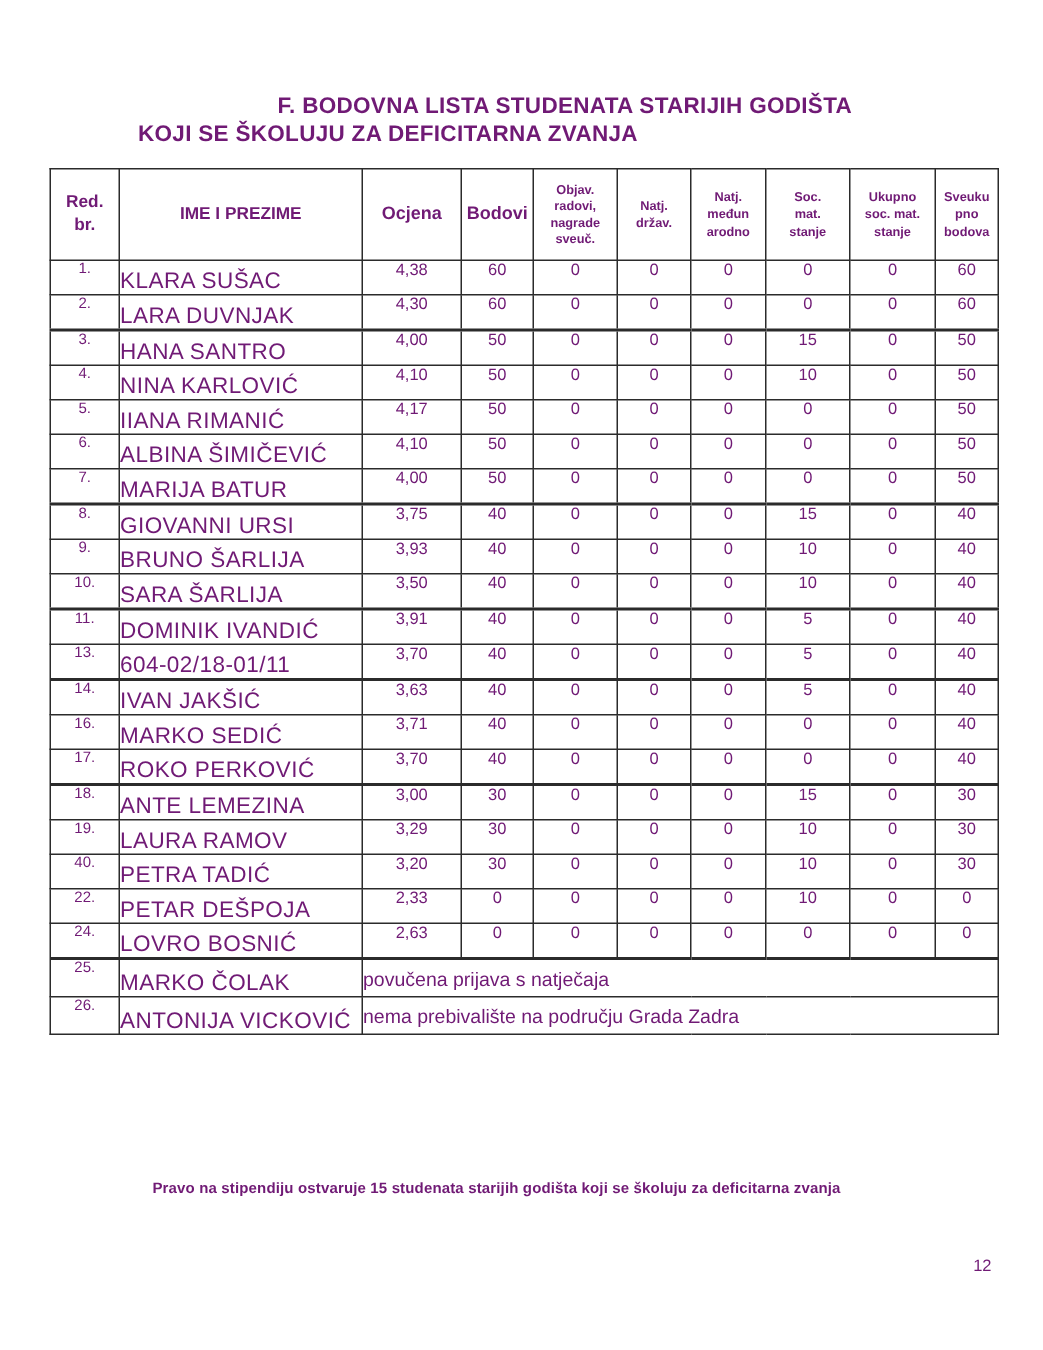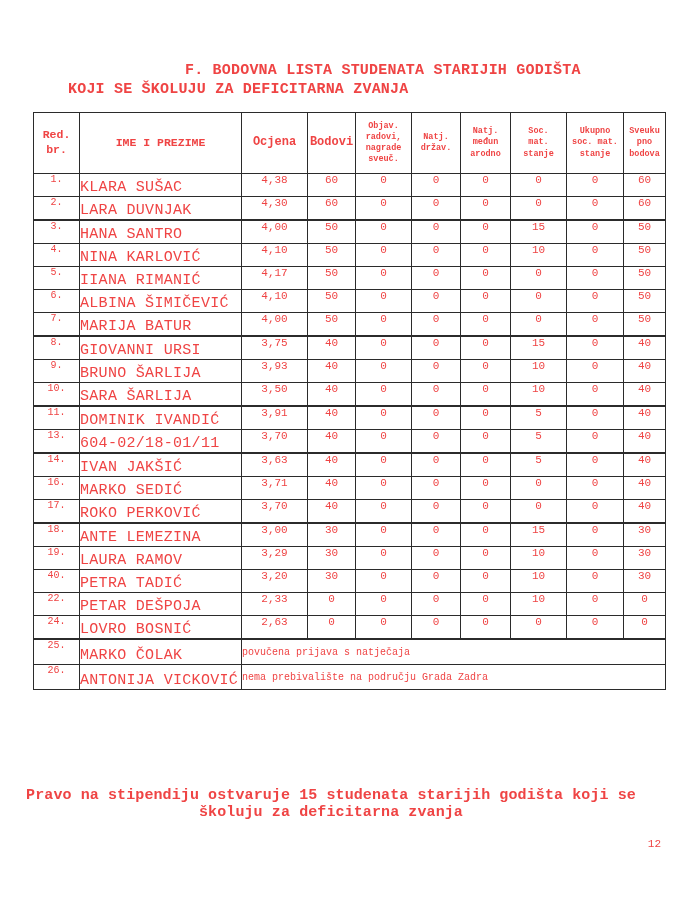--- a/index.html
+++ b/index.html
@@ -1,51 +1,51 @@
 <!DOCTYPE html>
 <html><head>
 <meta charset="utf-8">
 <style>
   html,body { margin:0; padding:0; background:#e8e8e8; }
   .page {
     position:relative; width:695px; height:900px; margin:0 auto;
-    background:#ffffff; color:#ef4444;
-    font-family:Liberation Mono, monospace;
+    background:#ffffff; color:#701a75;
+    font-family:Liberation Sans, sans-serif;
     overflow:hidden;
   }
   .title { position:absolute; top:61px; left:0; width:695px; font-weight:bold; font-size:15px; line-height:19px; letter-spacing:0.2px; }
   .title .l1 { margin-left:185px; }
-  .title .l2 { margin-left:68px; }
+  .title .l2 { margin-left:92px; }
 
   table.scores {
     position:absolute; left:33px; top:112px;
     border-collapse:collapse; table-layout:fixed; width:632px;
   }
   table.scores th, table.scores td {
     border:1px solid #2b2b2b; overflow:hidden; padding:0;
   }
   thead th {
     font-weight:bold; text-align:center; vertical-align:middle;
     white-space:pre-line; line-height:1.3; height:60px; padding:1px;
   }
   th.h-lg { font-size:11.5px; }
   th.h-md { font-size:12px; }
   th.h-sm { font-size:8.5px; }
 
   tbody td { height:22px; }
   td.c-num  { font-size:10px; text-align:center; vertical-align:top; padding-top:2px; }
   td.c-name { font-size:15px;  text-align:left;  vertical-align:bottom; padding:0 2px 3px 8px; letter-spacing:0.3px; }
   td.c-val  { font-size:11px; text-align:center; vertical-align:top; padding-top:1px; }
-  td.c-note { font-size:10px; text-align:left; vertical-align:middle; padding-left:10px; }
+  td.c-note { font-size:13px; text-align:left; vertical-align:middle; padding-left:10px; }
   tr.group-end td { border-bottom-width:2px; }
   tr.note-row td { height:24px; }
 
   .footer-note {
     position:absolute; top:787px; left:0; width:662px;
-    text-align:center; font-weight:bold; font-size:15px; letter-spacing:0.1px;
+    text-align:center; font-weight:bold; font-size:10px; letter-spacing:0.1px;
   }
   .page-number { position:absolute; top:838px; right:34px; font-size:11px; }
 </style>
 </head>
 <body>
 
 <div class="page">
 
   <div class="title">
     <div class="l1">F. BODOVNA LISTA STUDENATA STARIJIH GODIŠTA</div>

